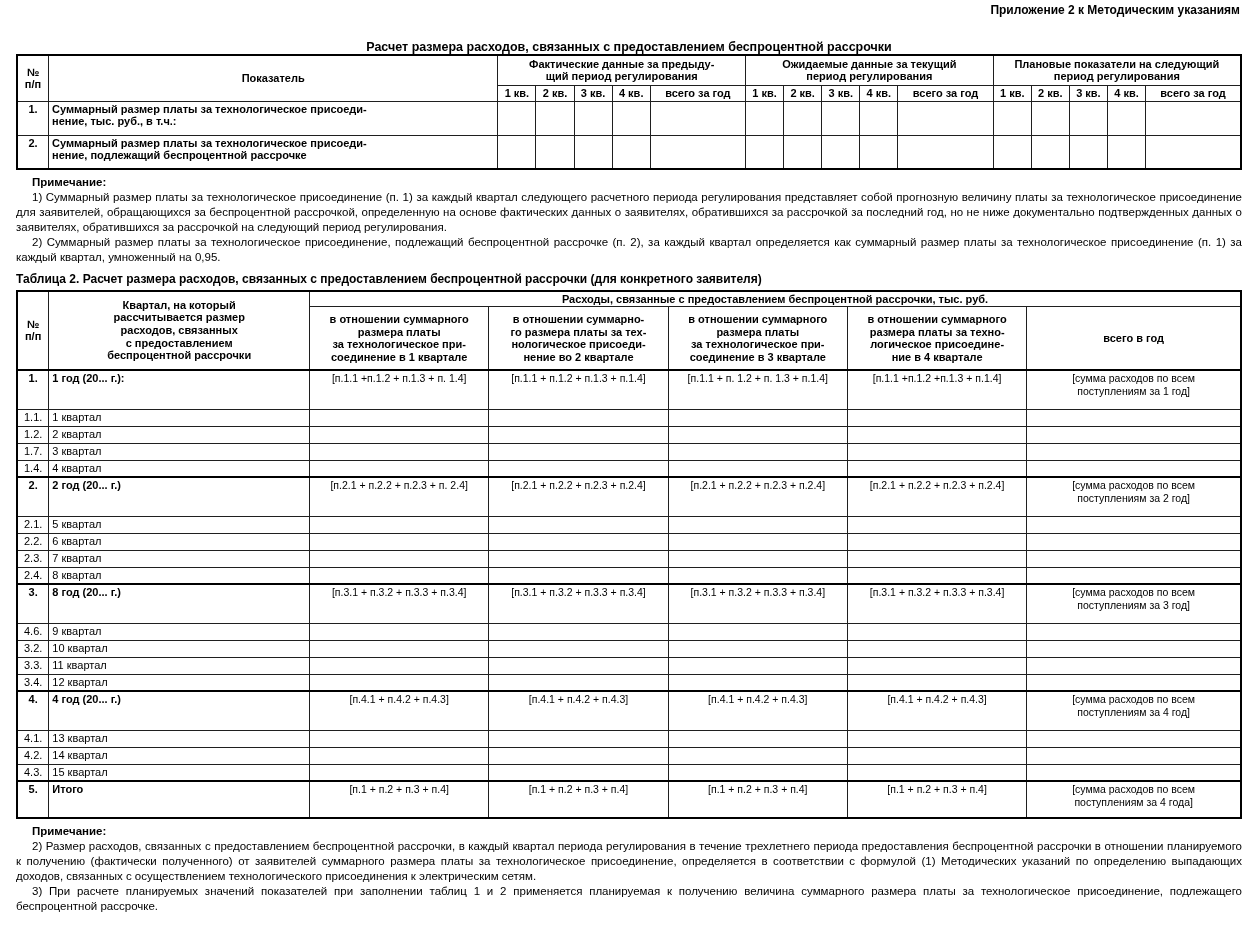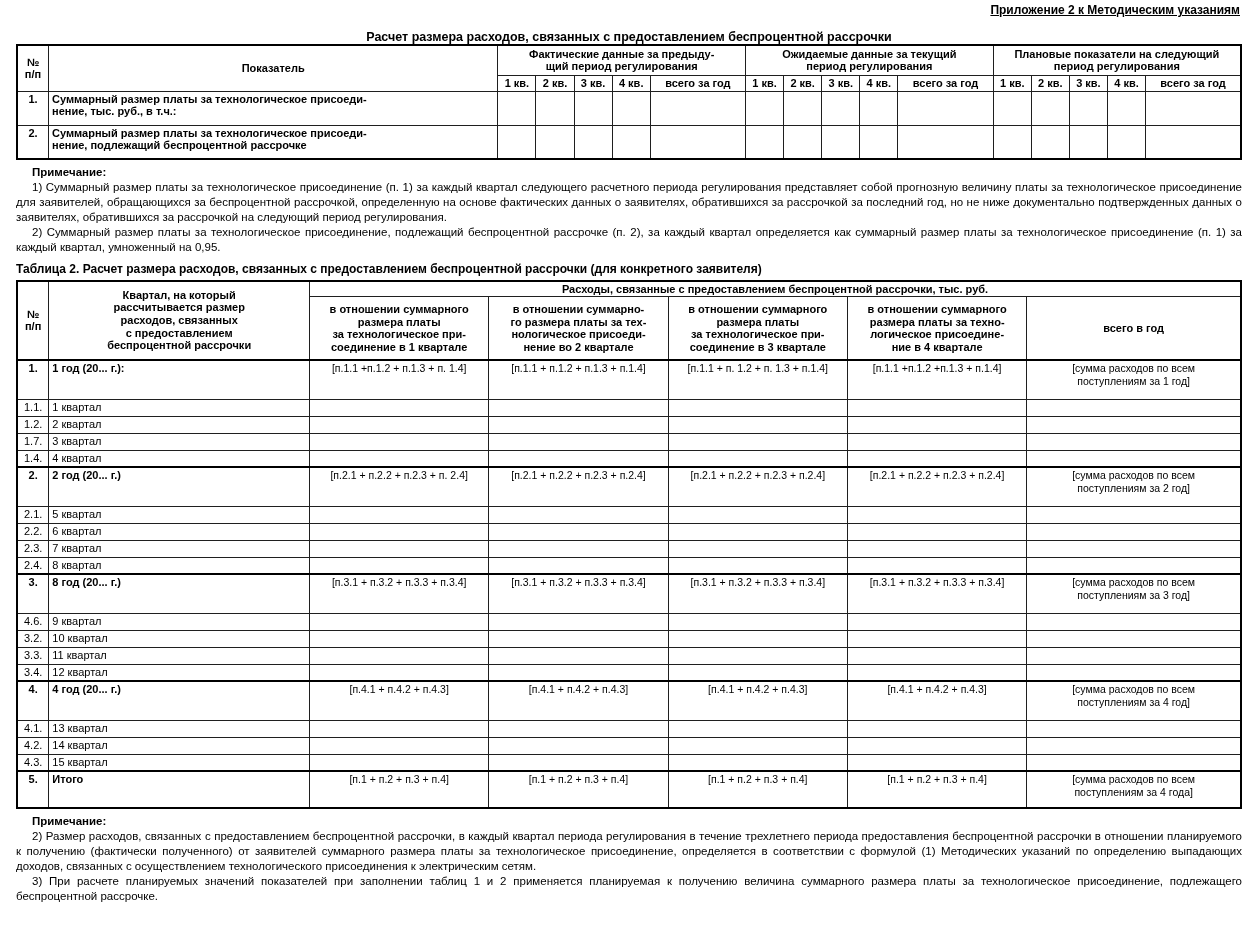--- a/index.html
+++ b/index.html
@@ -1,20 +1,20 @@
 <!DOCTYPE html>
 <html><head>
 <meta charset="utf-8">
 <style>
   html,body{margin:0;padding:0;background:#fff;color:#000;}
   body{width:1248px;min-height:936px;font-family:"Liberation Sans","DejaVu Sans",sans-serif;}
   .page{box-sizing:border-box;width:1248px;padding:3px 6px 10px 16px;}
   .annex{text-align:right;font-size:12px;font-weight:bold;padding-right:2px;}
-  .annex span{text-decoration:underline;margin-left:38px;}
-  .doc-title{text-align:center;font-weight:bold;font-size:12.5px;margin-top:13px;}
+  .annex span{margin-left:38px;}
+  .doc-title{text-align:center;font-weight:bold;font-size:12.5px;margin-top:23px;}
   .tbl-caption{font-weight:bold;font-size:12px;margin:7px 0 4px 0;}
   table{border-collapse:collapse;width:100%;table-layout:fixed;}
   table{border:2px solid #000;}
   th,td{border:1px solid #1f1f1f;padding:1px 3px;vertical-align:top;overflow:hidden;}
   th{font-size:11px;font-weight:bold;text-align:center;vertical-align:middle;line-height:1.15;padding:1px 2px;}
   .pre{white-space:pre-line;}
   .b{font-weight:bold;}
   
   .t1 tbody tr{height:34px;}
   .t1 td{font-size:11px;line-height:1.18;}

